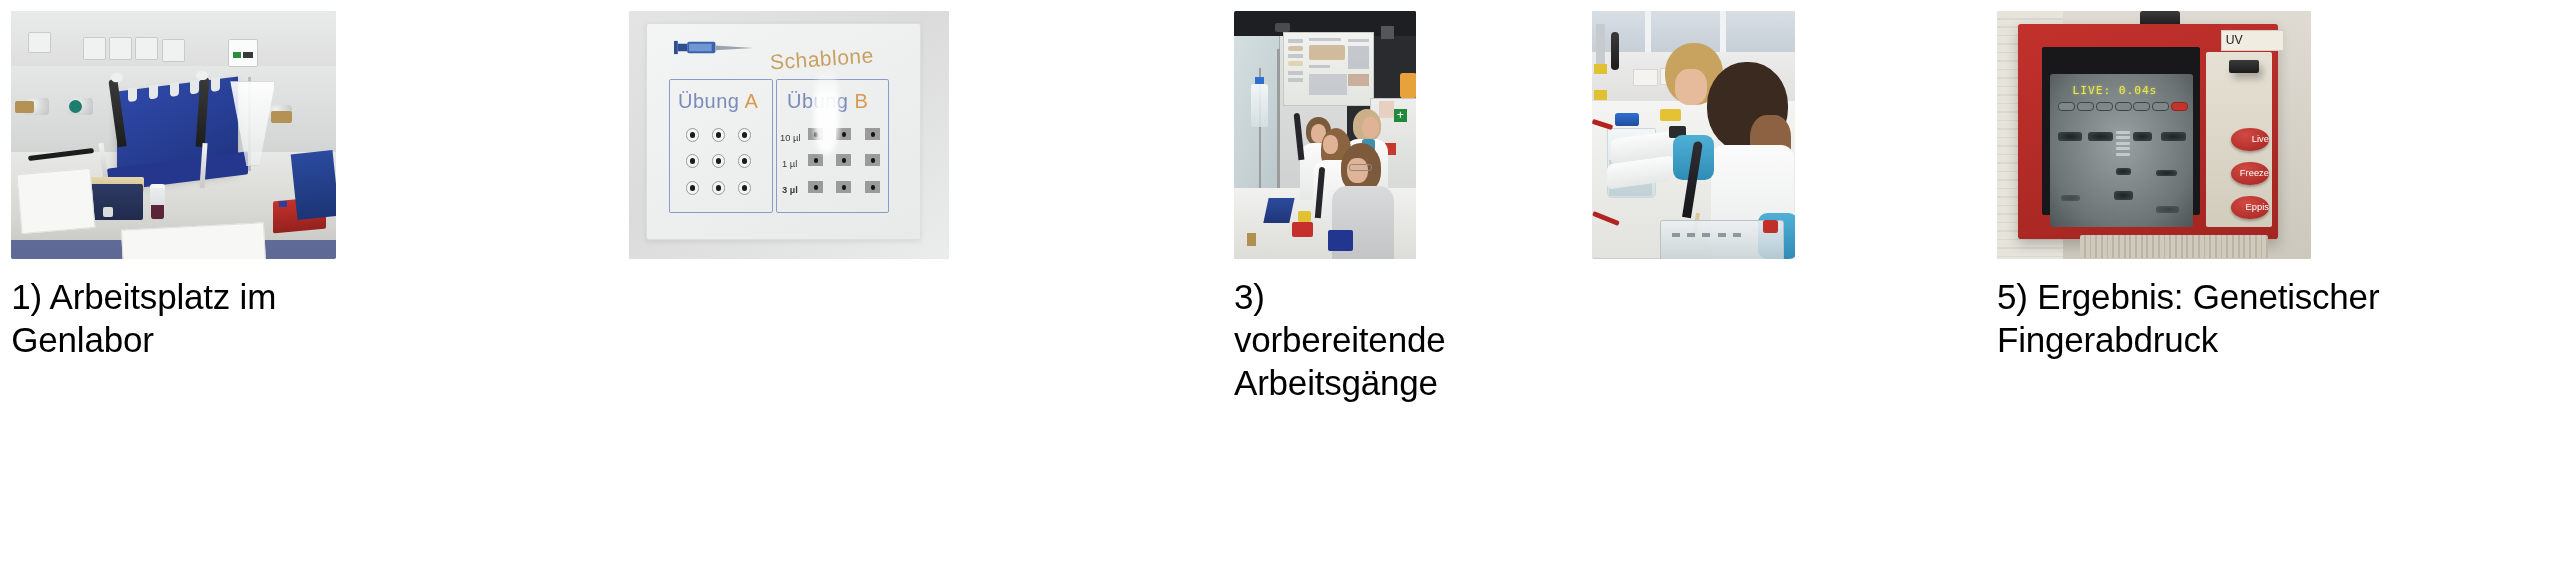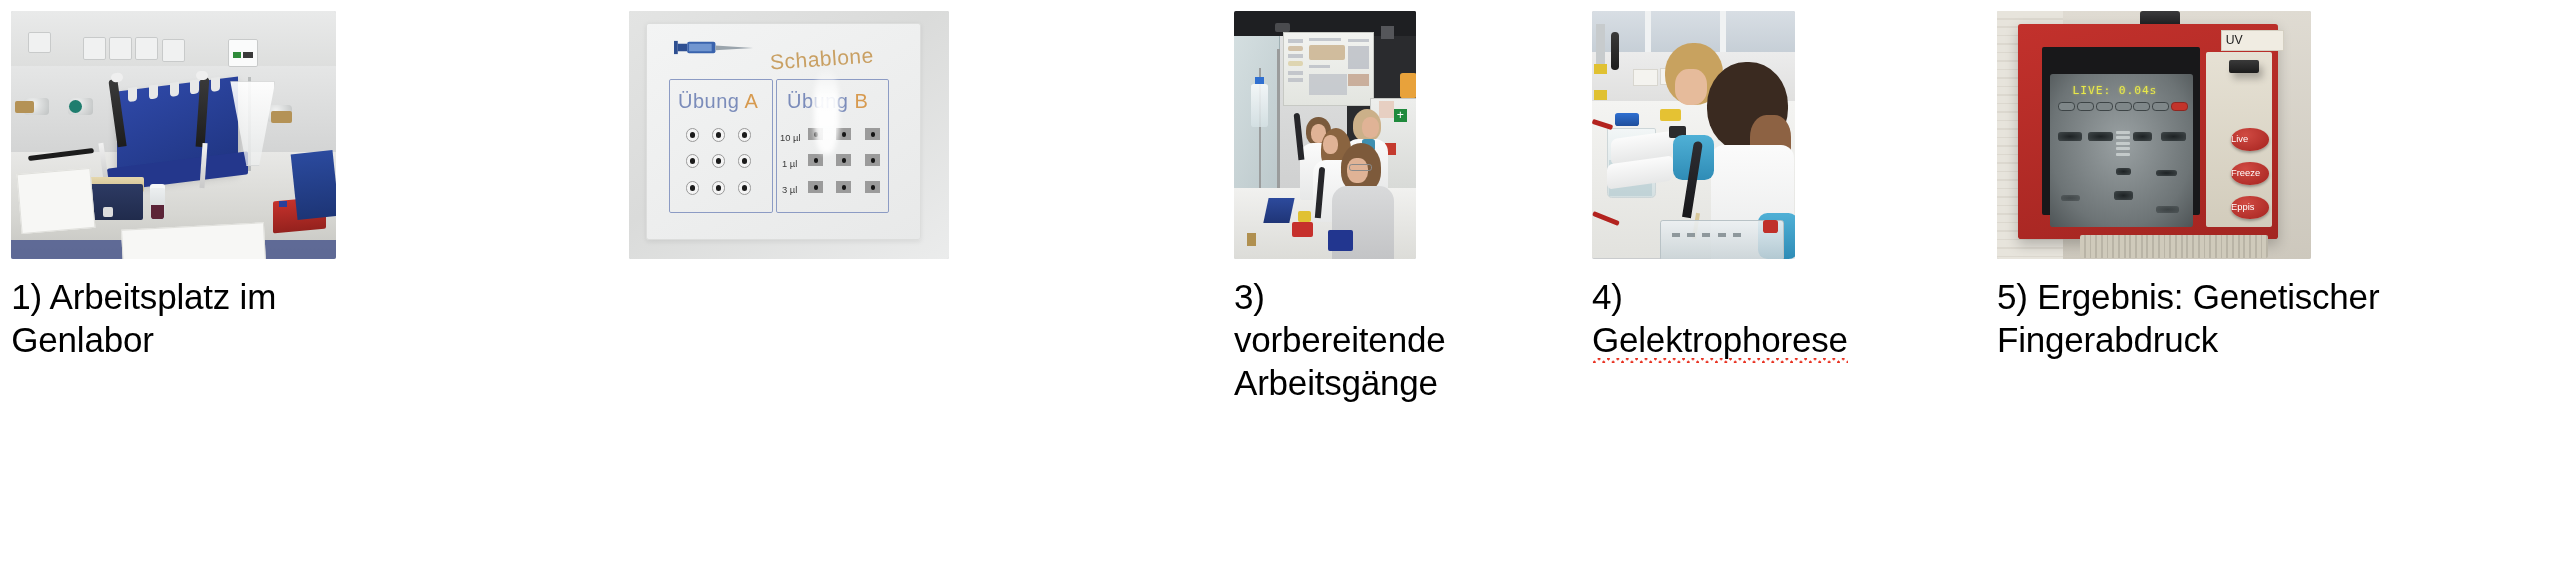--- a/index.html
+++ b/index.html
@@ -237,21 +237,21 @@
   .p5-panel { left:209px; top:41px; width:66px; height:175px;
       background: linear-gradient(#e6e1d4,#d2ccbc); border-radius:1.9px;}
   .p5-uvlabel { position:absolute; left:224px; top:19px; width:57px; height:19px;
       background:#f0ece2; border:0.9px solid #d4cfc2;
       font-size:12.2px; color:#222; text-align:left; padding-left:3.8px; line-height:19px;}
   .p5-knob { left:232px; top:49px; width:30px; height:13px;
       background: linear-gradient(#3a3a3a,#1c1c1c); border-radius:1.9px;
       box-shadow: 3.8px 5.7px 7.5px rgba(0,0,0,.25);}
   .p5-btn { position:absolute; left:234px; width:38px; height:22.6px;
       background: radial-gradient(ellipse at 38% 30%, #d04a42, #a5231f);
-      border-radius:50%; color:#fff; font-size:9.4px; text-align:left;
+      border-radius:50%; color:#fff; font-size:9.4px; text-align:right;
       line-height:22.6px; box-shadow: 0 1.9px 2.8px rgba(0,0,0,.3);}
   .p5-topknob { left:143px; top:0px; width:40px; height:17px;
       background: linear-gradient(#3a3a3c,#1a1a1c); border-radius:2.8px;}
   .p5-grill { left:83px; top:224px; width:188px; height:22.6px;
       background: repeating-linear-gradient(90deg,#cfcabb 0 3.8px,#b9b4a6 3.8px 5.7px);
       border-radius:1.9px;}
 </style>
 </head>
 <body>
 
@@ -356,21 +356,21 @@
       <div class="p2-dot" style="left:83px;  top:170px;"></div>
       <div class="p2-dot" style="left:109px; top:170px;"></div>
 
       <div class="sc p2-boxB"></div>
       <div class="p2-boxLabel" style="left:158px; top:79px;">
         <span>Übung</span>
         <span class="accent">B</span>
       </div>
       <div class="p2-vol" style="left:151px; top:121px;">10 µl</div>
       <div class="p2-vol" style="left:153px; top:147px;">1 µl</div>
-      <div class="p2-vol" style="left:153px; top:173px;">3 µl</div>
+      <div class="p2-vol" style="left:153px; top:173px;font-weight:bold;">3 µl</div>
       <div class="p2-sq" style="left:179px; top:117px;"></div>
       <div class="p2-sq" style="left:207px; top:117px;"></div>
       <div class="p2-sq" style="left:236px; top:117px;"></div>
       <div class="p2-sq" style="left:179px; top:143px;"></div>
       <div class="p2-sq" style="left:207px; top:143px;"></div>
       <div class="p2-sq" style="left:236px; top:143px;"></div>
       <div class="p2-sq" style="left:179px; top:170px;"></div>
       <div class="p2-sq" style="left:207px; top:170px;"></div>
       <div class="p2-sq" style="left:236px; top:170px;"></div>
 
@@ -505,21 +505,20 @@
       <div class="sc p4-gelbox">
         <div class="p4-gelWell" style="left:11.3px; top:11.3px;"></div>
         <div class="p4-gelWell" style="left:26px; top:11.3px;"></div>
         <div class="p4-gelWell" style="left:41px; top:11.3px;"></div>
         <div class="p4-gelWell" style="left:57px; top:11.3px;"></div>
         <div class="p4-gelWell" style="left:72px; top:11.3px;"></div>
       </div>
       <div class="sc" style="left:171px; top:209px; width:15px; height:13px; background:#c0302a; border-radius:2.8px;"></div>
     </div>
 
-    <div class="caption"><span>4) </span><span class="spell">Gelektrophorese</span></div>
   </div>
 
   <div class="figure-item" style="left:1997px; width:565px;">
 
     <div class="photo" id="photo5">
       <div class="sc p5-bgwall"></div>
       <div class="sc p5-blinds"></div>
       <div class="sc p5-topknob"></div>
 
       <div class="sc p5-body"></div>

